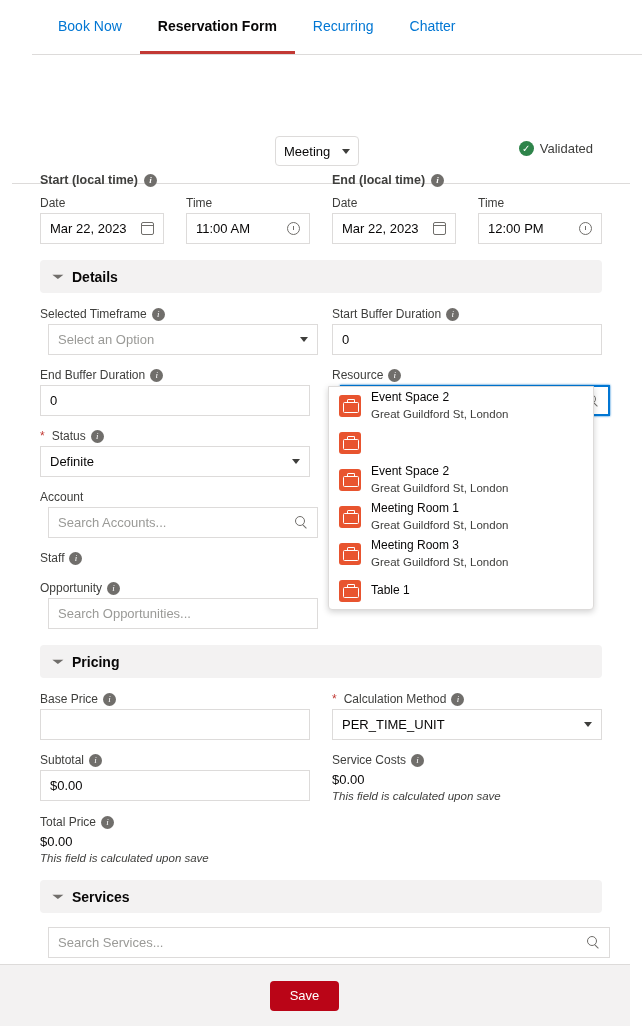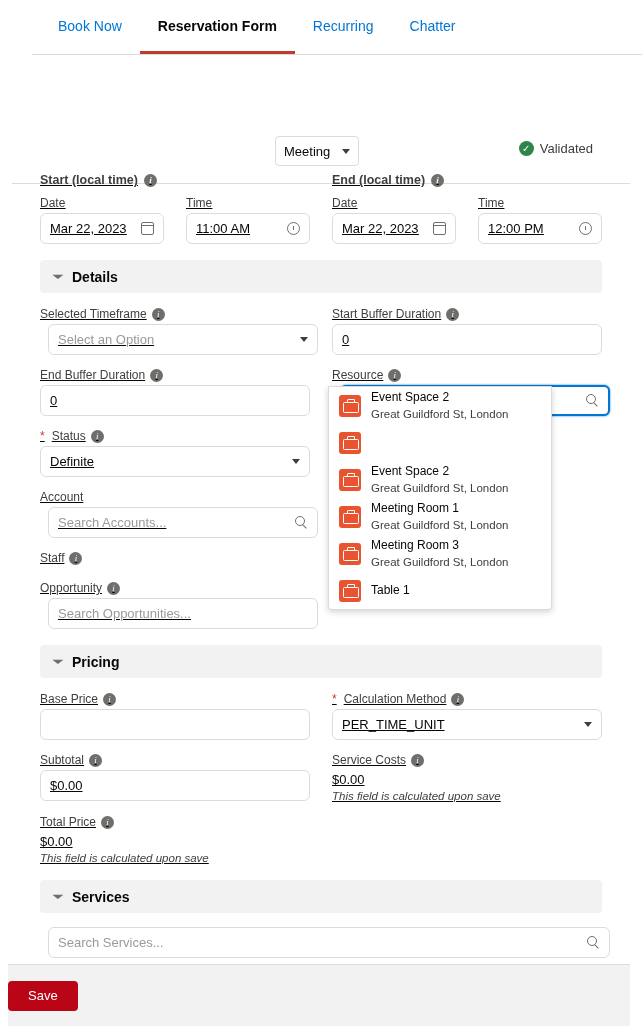--- a/index.html
+++ b/index.html
@@ -97,21 +97,20 @@
 
   
   .body {
     padding: 0 40px;
     margin-top: 44px;
     position: relative;
   }
   .grid2 {
     display: flex;
     gap: 22px;
-    text-decoration: underline;
   }
   .col { flex: 1 1 0; min-width: 0; }
 
   .group-title {
     font-size: 12.5px;
     font-weight: bold;
     color: #3e3e3c;
     display: flex;
     align-items: center;
     gap: 6px;
@@ -135,21 +134,21 @@
     line-height: 13px;
     text-align: center;
     font-family: "Liberation Serif", serif;
     font-style: italic;
     flex: none;
   }
   .input {
     width: 100%;
     height: 31px;
     border: 1px solid #dddbda;
-    border-radius: 6px;
+    border-radius: 0;
     background: #fff;
     display: flex;
     align-items: center;
     padding: 0 9px;
     font-size: 13px;
     color: #080707;
     position: relative;
   }
   .input.placeholder { color: #9a9a97; margin-left: 8px; }
   .input .trail {
@@ -246,21 +245,21 @@
     left: 5px; top: 2.5px;
     width: 1.2px; height: 4px;
     background: #706e6b;
   }
 
   
   .dropdown {
     position: absolute;
     left: 328px;
     top: 386px;
-    width: 224px;
+    width: 266px;
     background: #fff;
     border: 1px solid #dddbda;
     border-radius: 0 0 4px 4px;
     box-shadow: 0 2px 6px rgba(0,0,0,.18);
     z-index: 40;
     max-height: 246px;
     overflow: hidden;
   }
   .dd-item {
     display: flex;
@@ -294,28 +293,28 @@
     border-bottom: none;
     border-radius: 1.5px 1.5px 0 0;
   }
   .dd-text { line-height: 1.25; min-width: 0; }
   .dd-t1 { font-size: 12px; color: #080707; white-space: nowrap; overflow: hidden; text-overflow: ellipsis; }
   .dd-t2 { font-size: 11.5px; color: #3e3e3c; white-space: nowrap; overflow: hidden; text-overflow: ellipsis; }
 
   
   .footer {
     position: absolute;
-    left: 8px; right: 12px;
+    left: 0; right: 12px;
     bottom: 10px;
     height: 62px;
     background: #f3f2f2;
     border-top: 1px solid #dddbda;
     display: flex;
     align-items: center;
-    justify-content: flex-start;
+    justify-content: center;
     padding-right: 21px;
   }
   .btn-save {
     background: #ba0517;
     color: #fff;
     border: none;
     border-radius: 4px;
     height: 30px;
     padding: 0 20px;
     font-size: 13px;

